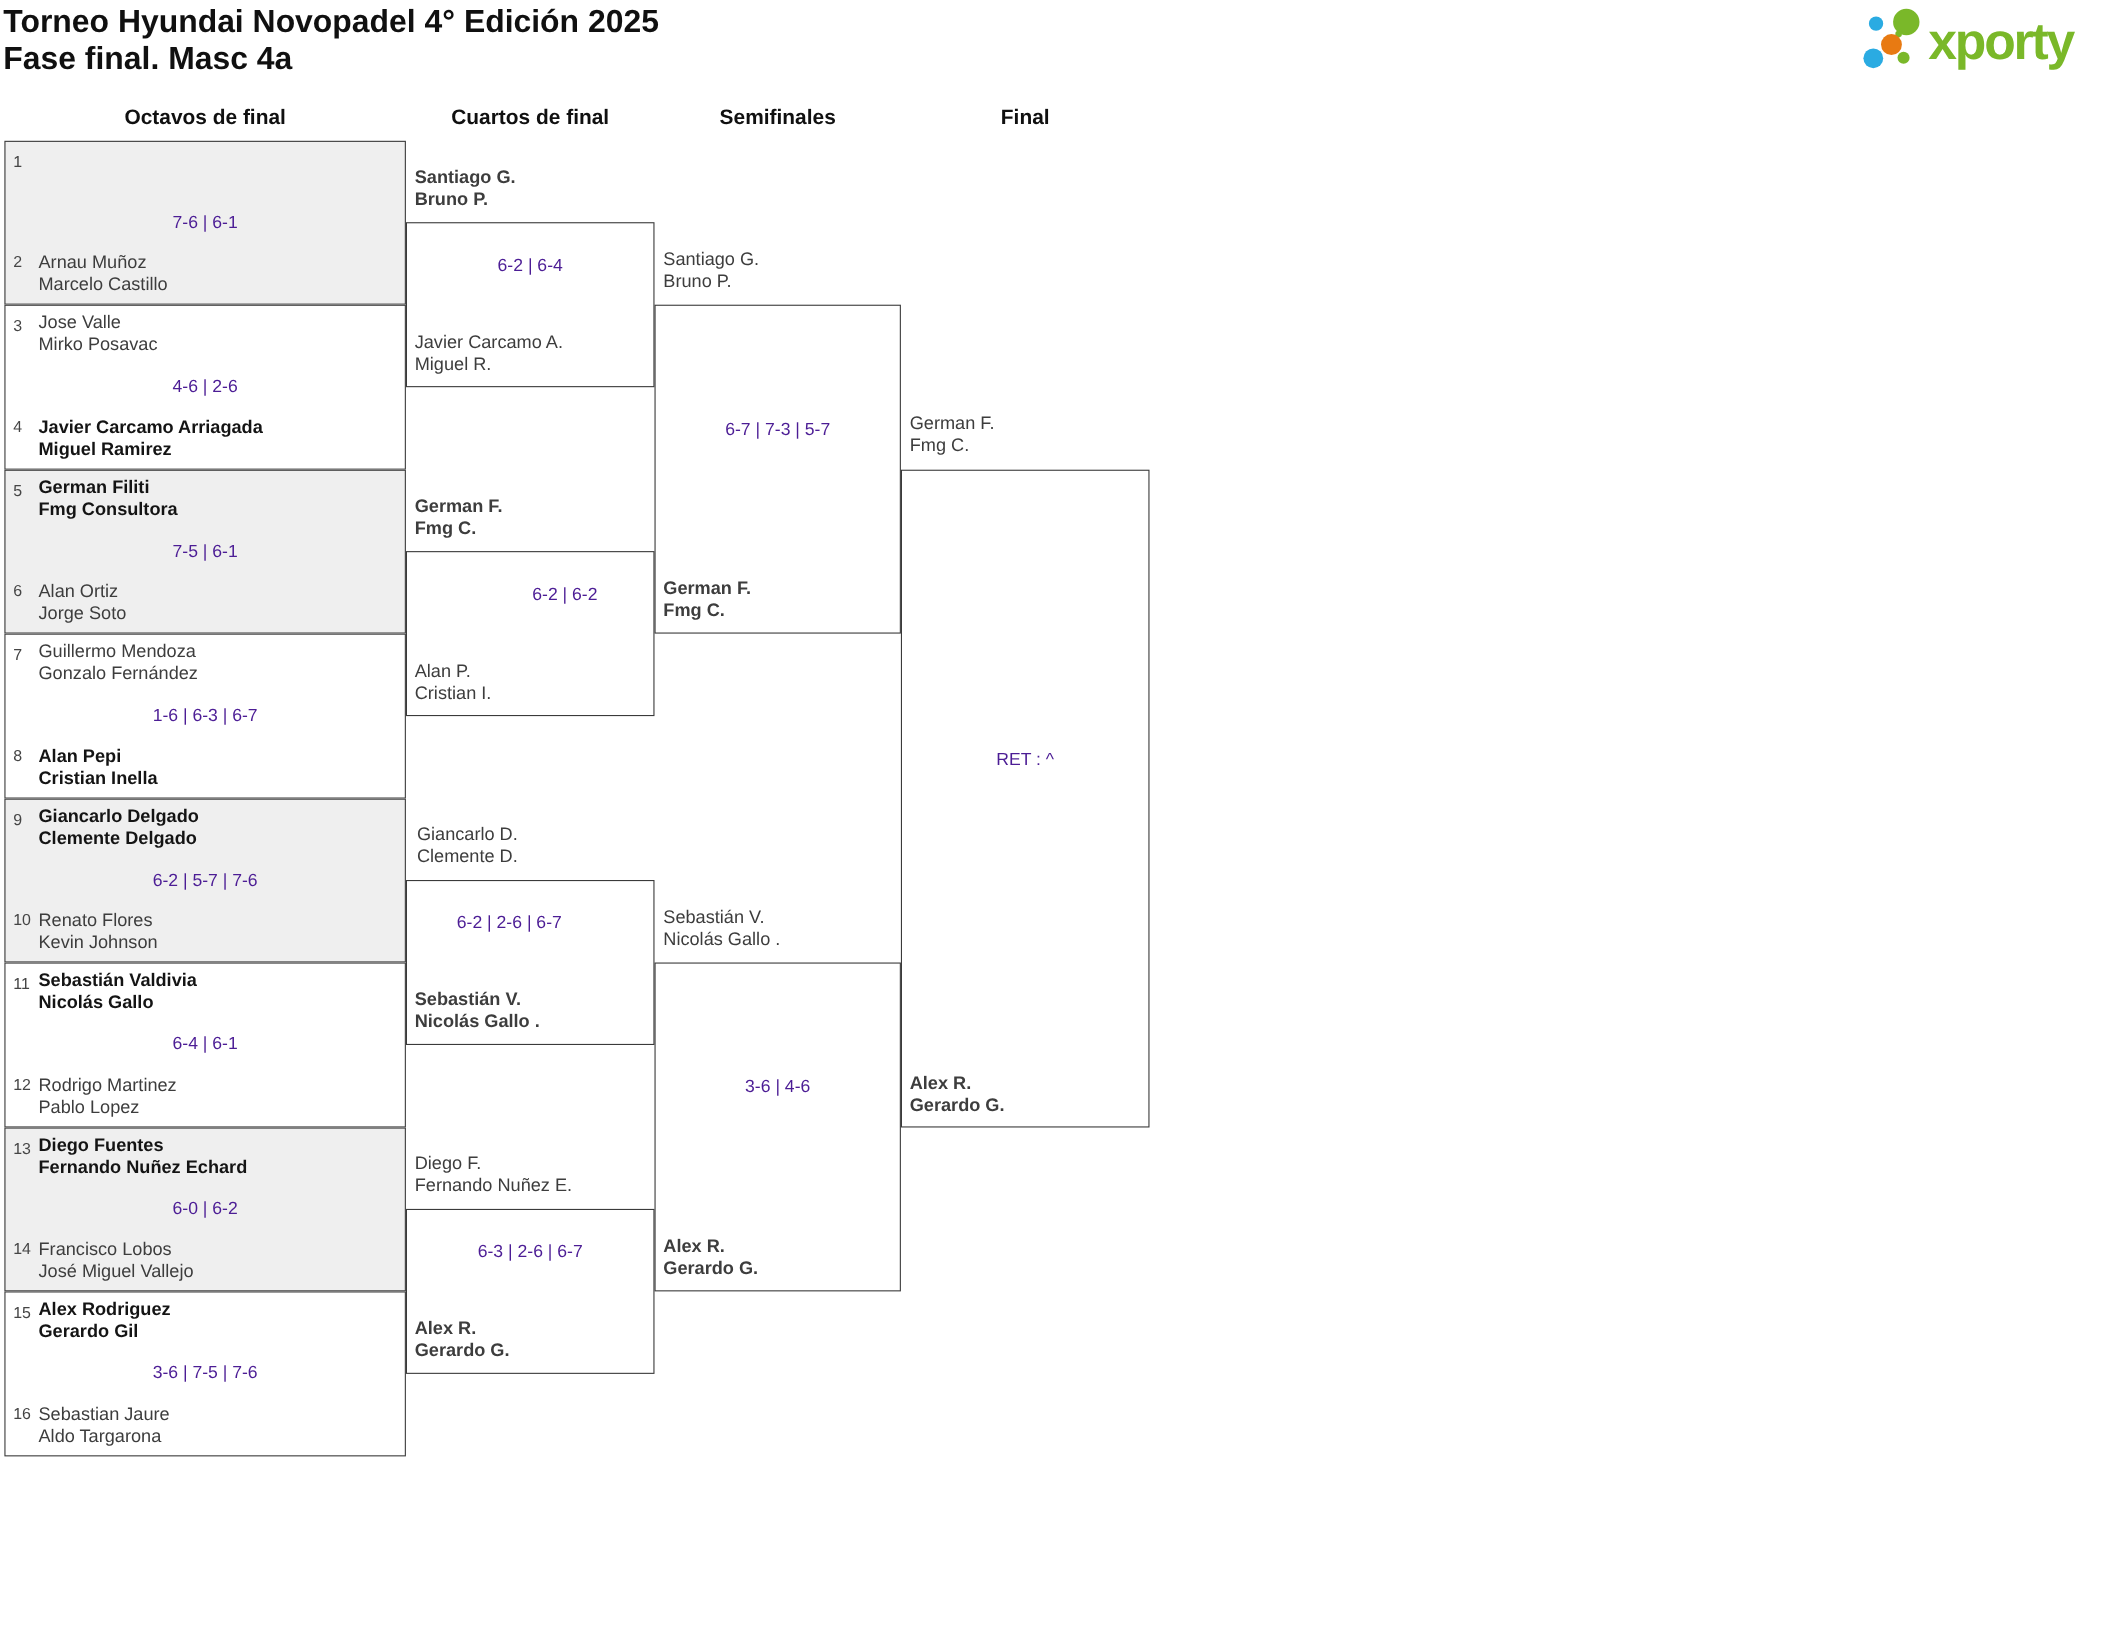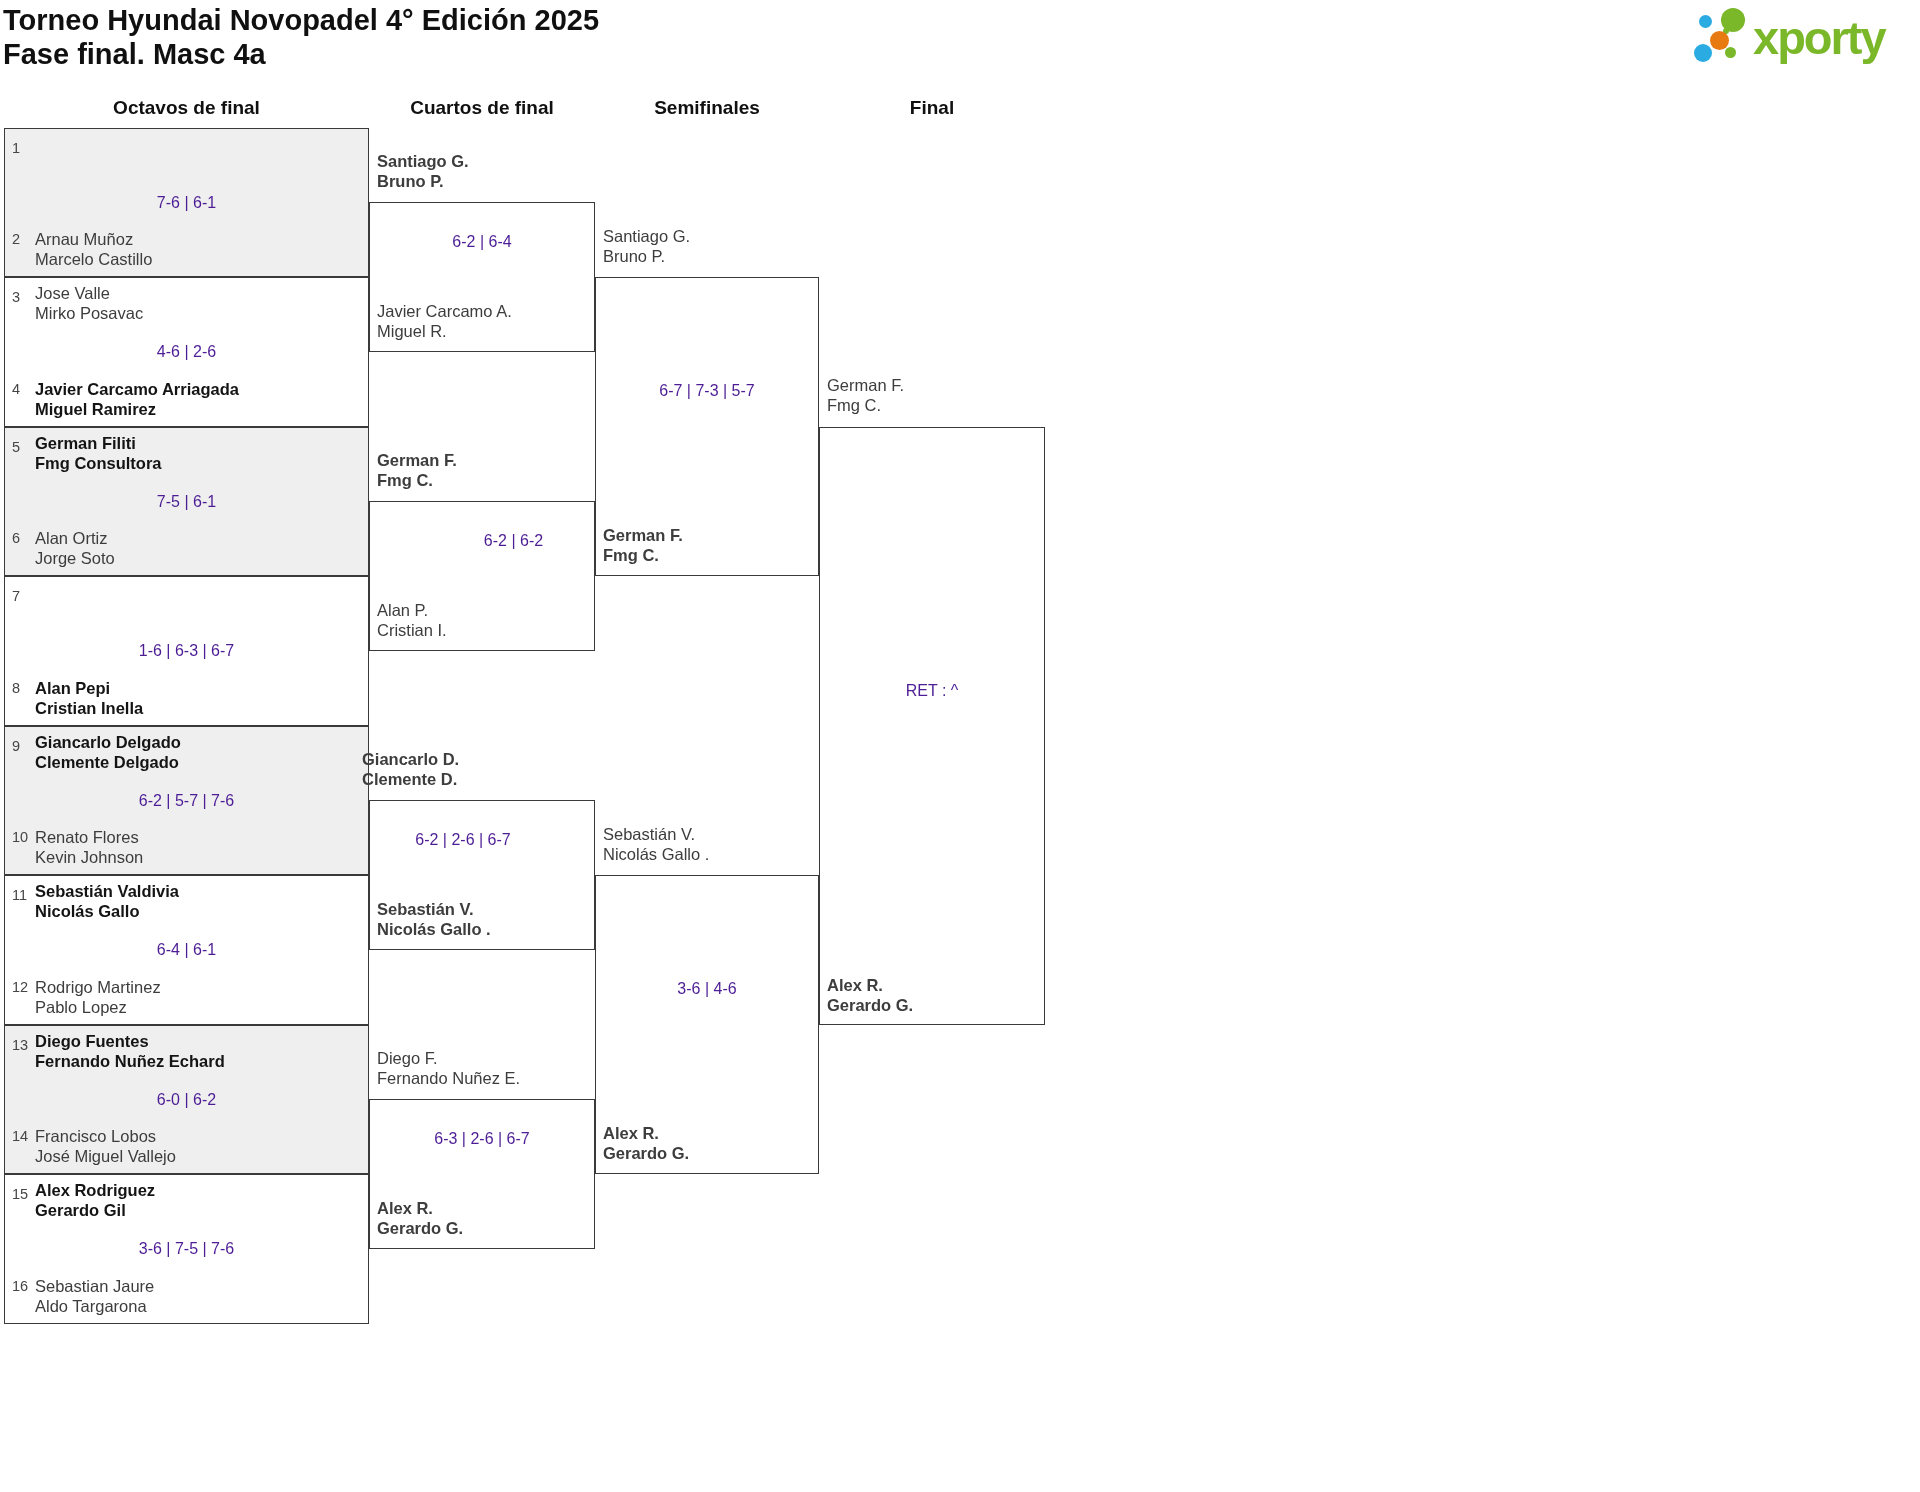--- a/index.html
+++ b/index.html
@@ -85,20 +85,24 @@
     <div class="score o">7-5 | 6-1</div>
     <div class="seed b">6</div>
     <div class="team b">
       <div>Alan Ortiz</div>
       <div>Jorge Soto</div>
     </div>
   </div>
 
   <div class="obox" style="top:576px;height:150px;">
     <div class="seed t">7</div>
+    <div class="team t">
+      <div>Guillermo Mendoza</div>
+      <div>Gonzalo Fernández</div>
+    </div>
     <div class="score o">1-6 | 6-3 | 6-7</div>
     <div class="seed b">8</div>
     <div class="team b w">
       <div>Alan Pepi</div>
       <div>Cristian Inella</div>
     </div>
   </div>
 
   <div class="obox shaded" style="top:726px;height:149px;">
     <div class="seed t">9</div>
@@ -174,21 +178,21 @@
   <div class="lbl w" style="left:377px;top:451px;">
     <div>German F.</div>
     <div>Fmg C.</div>
   </div>
   <div class="score" style="left:389px;width:249px;top:531px;">6-2 | 6-2</div>
   <div class="lbl" style="left:377px;top:601px;">
     <div>Alan P.</div>
     <div>Cristian I.</div>
   </div>
 
-  <div class="lbl" style="left:362px;top:750px;font-weight:bold;">
+  <div class="lbl" style="left:379px;top:750px;">
     <div>Giancarlo D.</div>
     <div>Clemente D.</div>
   </div>
   <div class="score" style="left:369px;width:188px;top:830px;">6-2 | 2-6 | 6-7</div>
   <div class="lbl w" style="left:377px;top:900px;">
     <div>Sebastián V.</div>
     <div>Nicolás Gallo .</div>
   </div>
 
   <div class="lbl" style="left:377px;top:1049px;">

